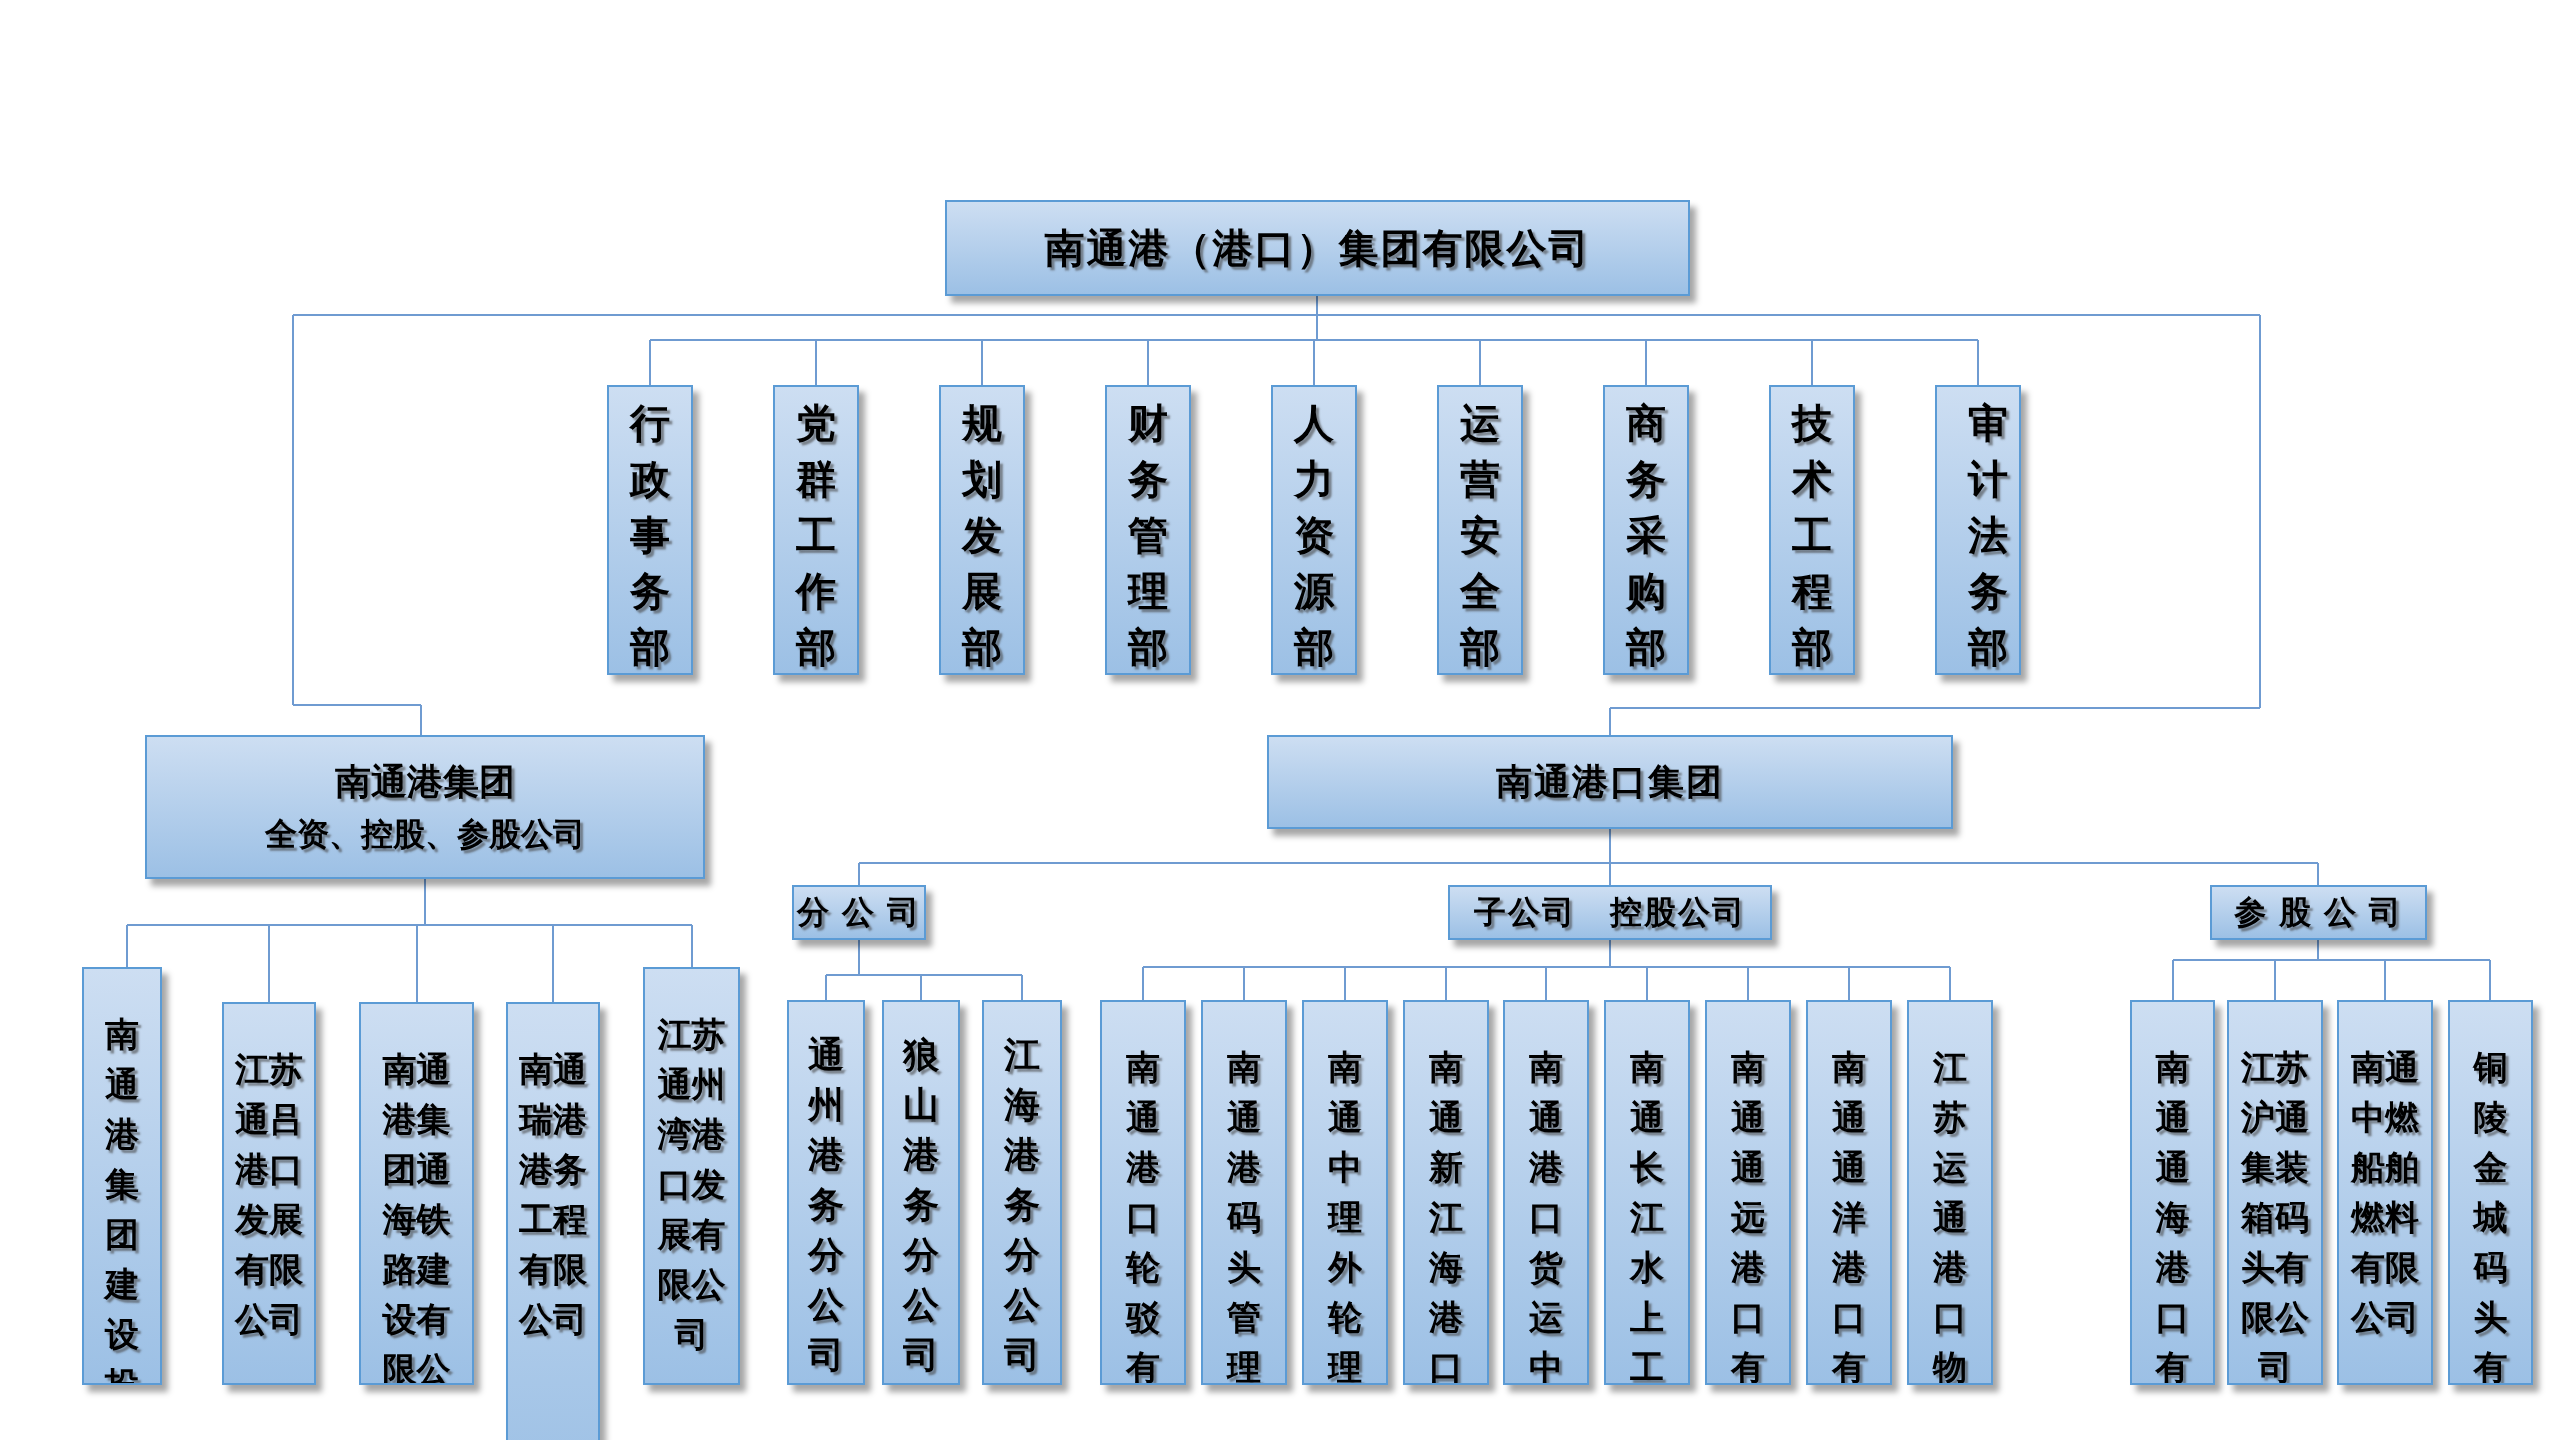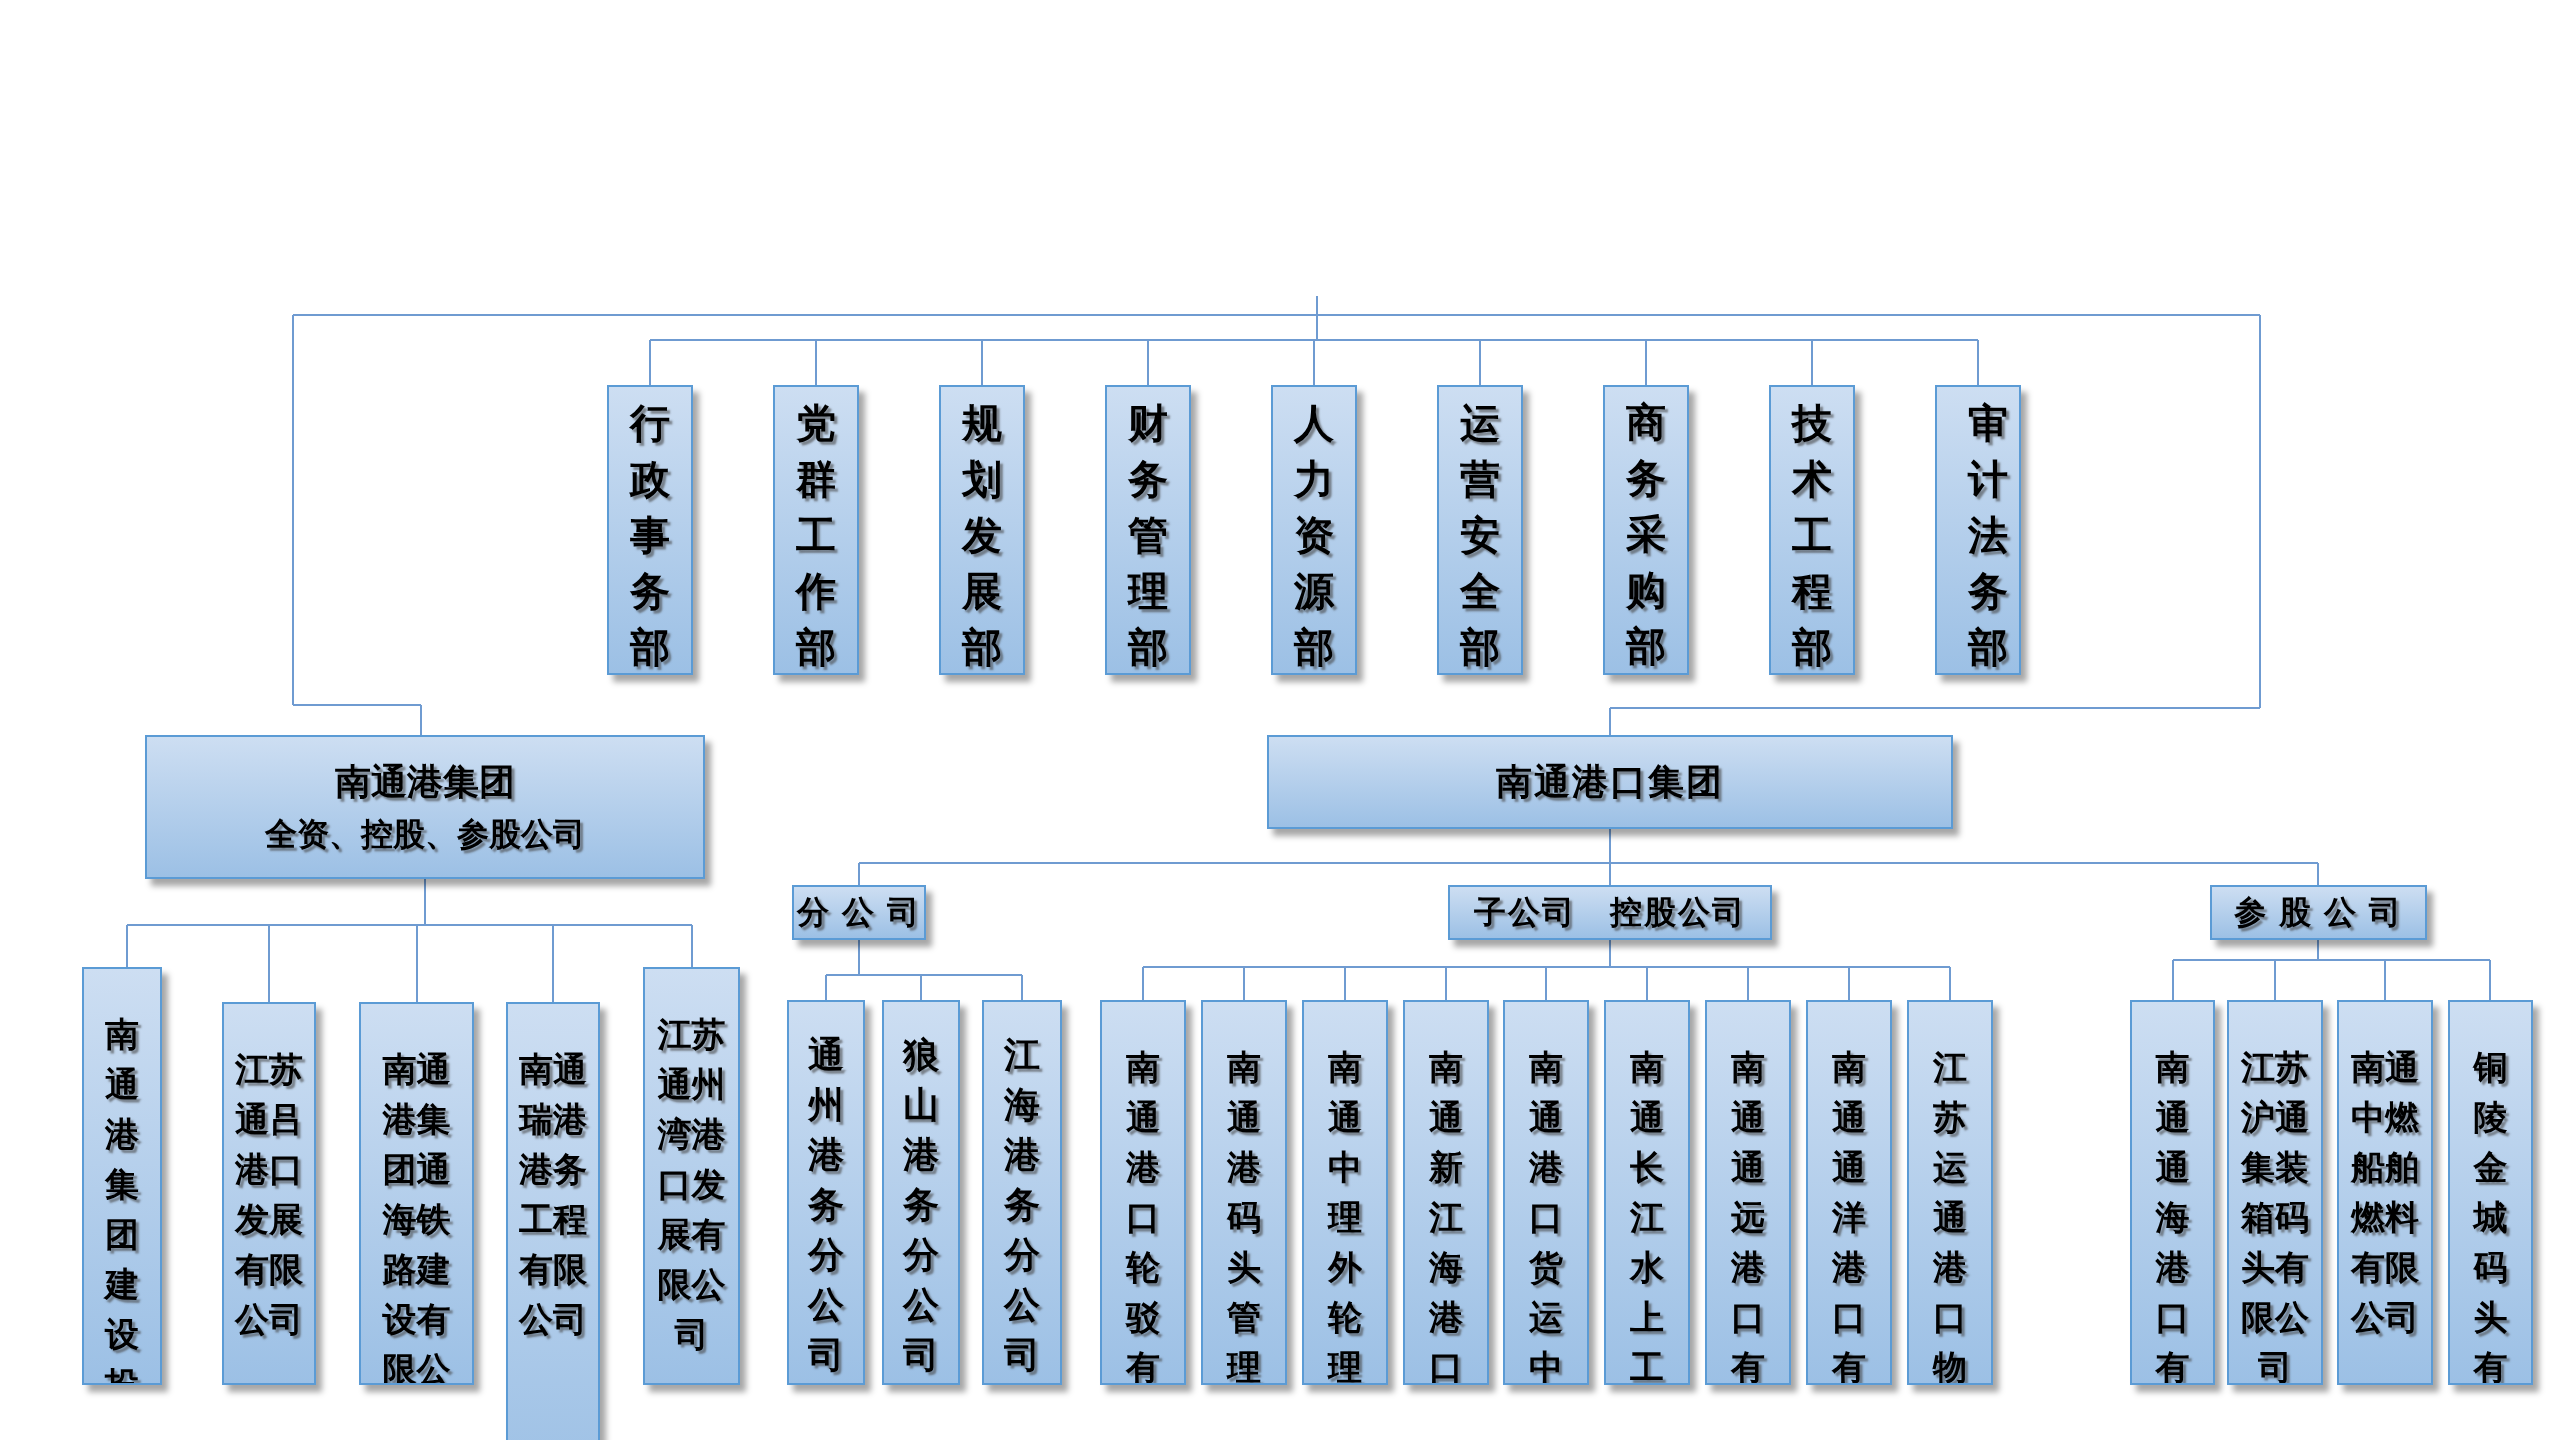--- a/index.html
+++ b/index.html
@@ -90,29 +90,30 @@
       <line x1="1849" y1="967" x2="1849" y2="1003" stroke="#6f9bd1" stroke-width="2"></line>
       <line x1="1950" y1="967" x2="1950" y2="1003" stroke="#6f9bd1" stroke-width="2"></line>
       <line x1="2318" y1="940" x2="2318" y2="960" stroke="#6f9bd1" stroke-width="2"></line>
       <line x1="2173" y1="960" x2="2490" y2="960" stroke="#6f9bd1" stroke-width="2"></line>
       <line x1="2173" y1="960" x2="2173" y2="1003" stroke="#6f9bd1" stroke-width="2"></line>
       <line x1="2275" y1="960" x2="2275" y2="1003" stroke="#6f9bd1" stroke-width="2"></line>
       <line x1="2385" y1="960" x2="2385" y2="1003" stroke="#6f9bd1" stroke-width="2"></line>
       <line x1="2490" y1="960" x2="2490" y2="1003" stroke="#6f9bd1" stroke-width="2"></line>
     </svg>
 
+  <div class="box root-box" style="left:945px;top:200px;width:745px;height:96px;">南通港（港口）集团有限公司</div>
 
   <div id="departments">
       <div class="box vtext dept-box" style="left: 607px; top: 385px; width: 86px; height: 290px; padding-left: 20px; padding-right: 20px;">行政事务部</div>
       <div class="box vtext dept-box" style="left: 773px; top: 385px; width: 86px; height: 290px; padding-left: 20px; padding-right: 20px;">党群工作部</div>
       <div class="box vtext dept-box" style="left: 939px; top: 385px; width: 86px; height: 290px; padding-left: 20px; padding-right: 20px;">规划发展部</div>
       <div class="box vtext dept-box" style="left: 1105px; top: 385px; width: 86px; height: 290px; padding-left: 20px; padding-right: 20px;">财务管理部</div>
       <div class="box vtext dept-box" style="left: 1271px; top: 385px; width: 86px; height: 290px; padding-left: 20px; padding-right: 20px;">人力资源部</div>
       <div class="box vtext dept-box" style="left: 1437px; top: 385px; width: 86px; height: 290px; padding-left: 20px; padding-right: 20px;">运营安全部</div>
-      <div class="box vtext dept-box" style="left: 1603px; top: 385px; width: 86px; height: 290px; padding-left: 20px; padding-right: 20px; font-family: Liberation Serif, serif;">商务采购部</div>
+      <div class="box vtext dept-box" style="left: 1603px; top: 385px; width: 86px; height: 290px; padding-left: 20px; padding-right: 20px;">商务采购部</div>
       <div class="box vtext dept-box" style="left: 1769px; top: 385px; width: 86px; height: 290px; padding-left: 20px; padding-right: 20px;">技术工程部</div>
       <div class="box vtext dept-box" style="left: 1935px; top: 385px; width: 86px; height: 290px; padding-left: 20px; ">审计法务部</div>
     </div>
 
   <div class="box branch-box" style="left:145px;top:735px;width:560px;height:144px;">
     <div class="l1">南通港集团</div>
     <div class="l2">全资、控股、参股公司</div>
   </div>
 
   <div class="box root-box branch-right" style="left:1267px;top:735px;width:686px;height:94px;font-size:36px;">南通港口集团</div>

